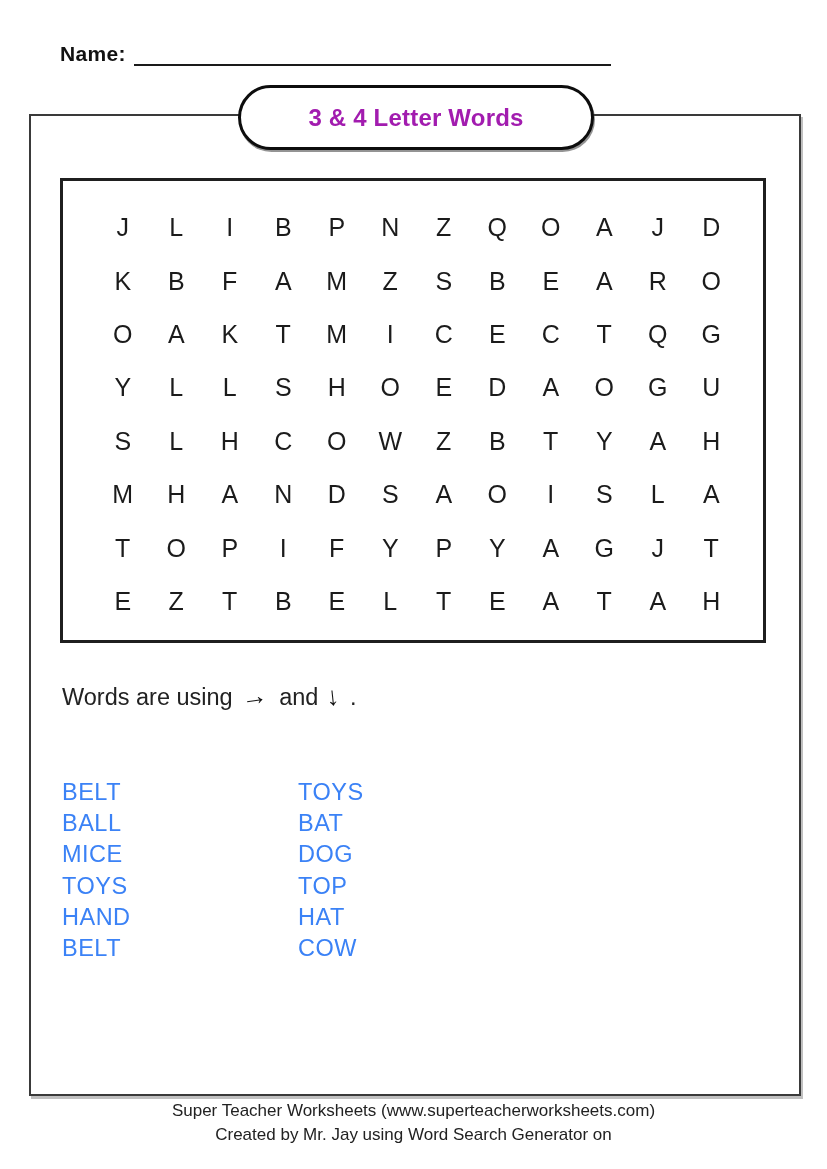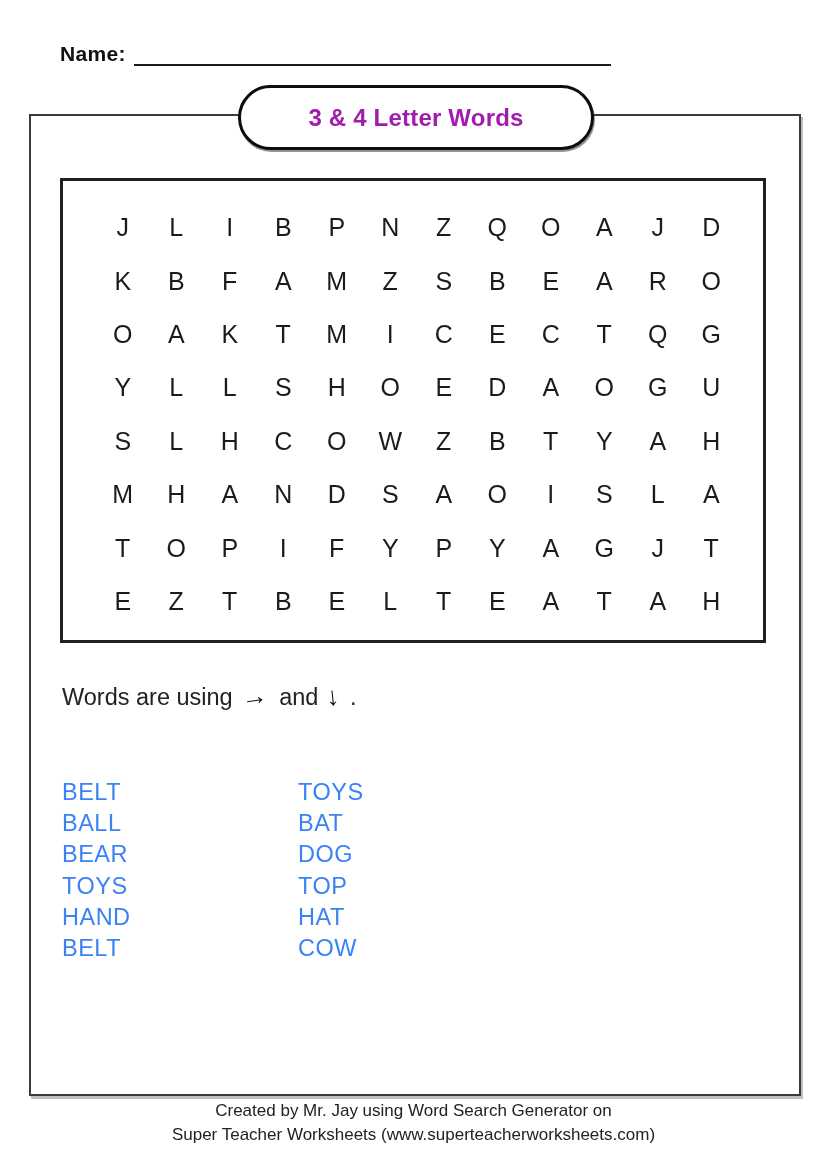--- a/index.html
+++ b/index.html
@@ -258,31 +258,31 @@
     <span>Words are using</span><span class="arrow arrow-right">→</span>
     <span>and</span><span class="arrow arrow-down">↓</span>
     <span>.</span>
   </div>
 </div>
 
 <div class="word-list">
   <div class="word-col word-col-1">
       <div class="word">BELT</div>
       <div class="word">BALL</div>
-      <div class="word">BEAR</div>
+      <div class="word">MICE</div>
       <div class="word">TOYS</div>
       <div class="word">HAND</div>
       <div class="word">BELT</div>
     </div>
   <div class="word-col word-col-2">
       <div class="word">TOYS</div>
       <div class="word">BAT</div>
       <div class="word">DOG</div>
       <div class="word">TOP</div>
       <div class="word">HAT</div>
       <div class="word">COW</div>
     </div>
 </div>
 
 <div class="footer">
+  <div>Super Teacher Worksheets (www.superteacherworksheets.com)</div>
   <div>Created by Mr. Jay using Word Search Generator on</div>
-  <div>Super Teacher Worksheets (www.superteacherworksheets.com)</div>
 </div>
 
 </body></html>

